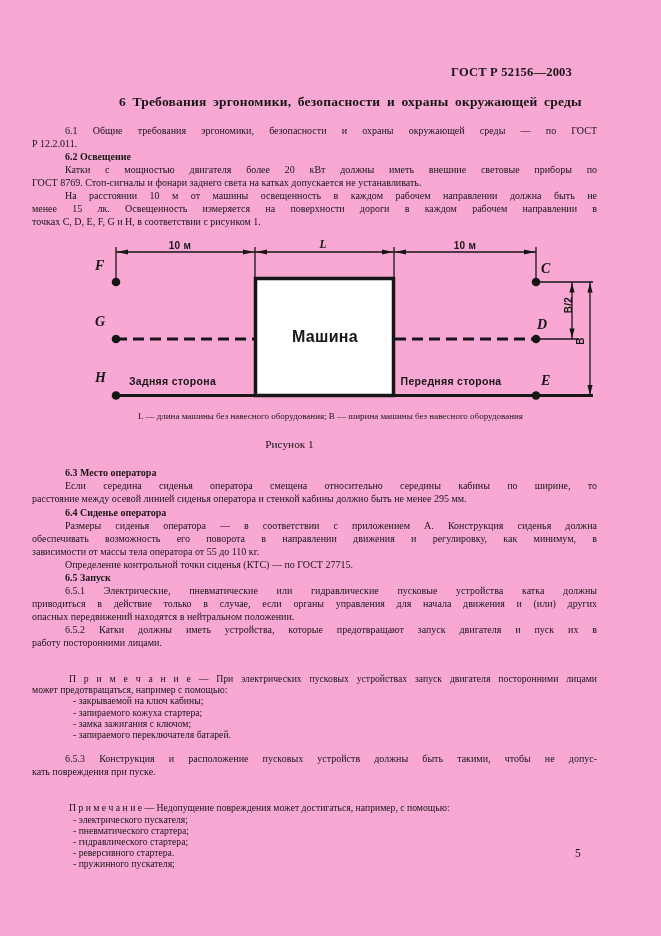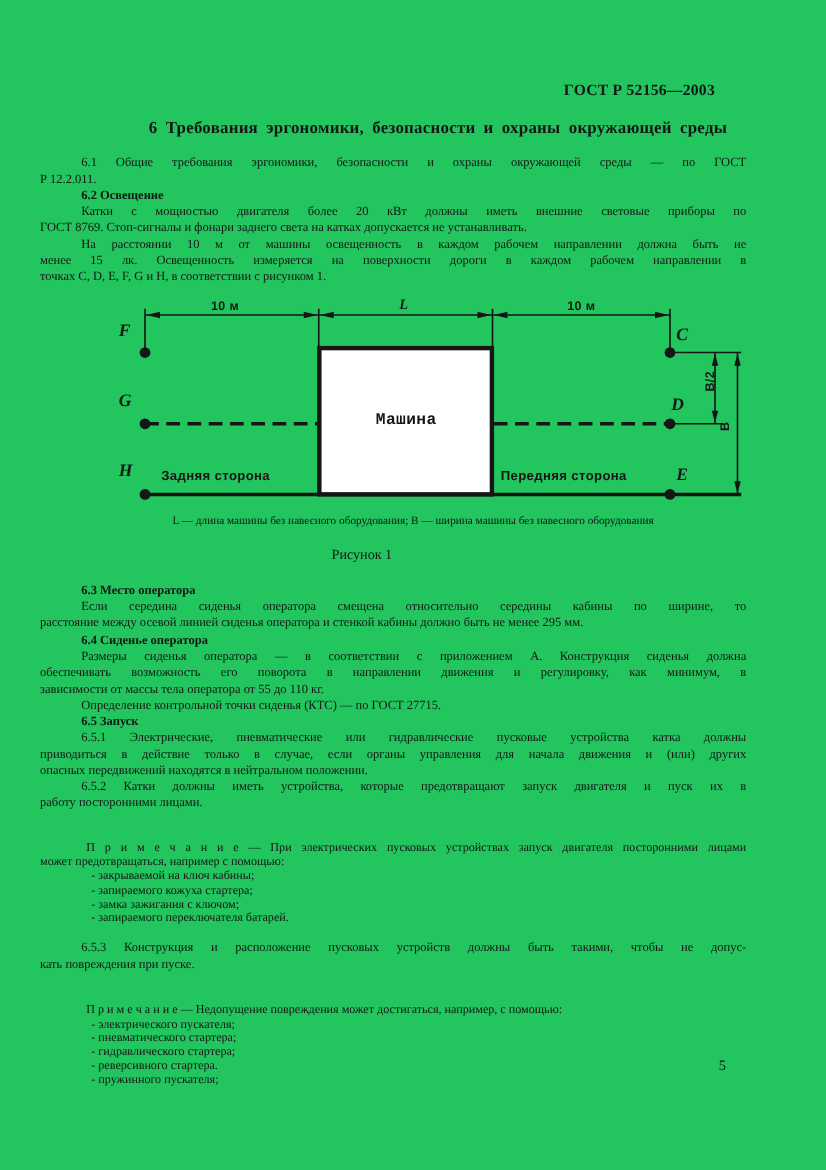--- a/index.html
+++ b/index.html
@@ -1,16 +1,16 @@
 <!DOCTYPE html>
 <html><head>
 <meta charset="utf-8">
 <style>
   html,body{margin:0;padding:0;background:#ffffff;}
-  .page{position:relative;width:661px;height:936px;background:#22c55e;color:#161616;
+  .page{position:relative;width:661px;height:936px;background:#f9a8d4;color:#161616;
         font-family:"Liberation Serif",serif;overflow:hidden;}
   .doc-code{position:absolute;top:65px;right:89px;font-weight:bold;font-size:12.5px;letter-spacing:.2px;}
   .sec-title{position:absolute;top:94px;left:75px;font-weight:bold;font-size:13.5px;letter-spacing:.2px;word-spacing:3px;margin-left:44px;}
   .textcol{position:absolute;top:124px;left:32px;width:565px;}
   .ln{font-size:10px;line-height:13.05px;white-space:nowrap;}
   .nt{font-size:9.7px;line-height:11.2px;white-space:nowrap;}
   .b{font-weight:bold;}
   .ind{text-indent:33px;}
   .nt.ind{text-indent:37px;margin-top:24px;}
   .item{text-indent:41px;}
@@ -100,21 +100,21 @@
       <div class="len" style="left:261px;top:-6px;width:60px;">L</div>
       <div class="flabel" style="left:403px;top:-4px;width:60px;">10 м</div>
 
       <div class="ptl" style="left:63px;top:14px;">F</div>
       <div class="ptl" style="left:63px;top:70px;">G</div>
       <div class="ptl" style="left:63px;top:126px;">H</div>
       <div class="ptl" style="left:509px;top:17px;">C</div>
       <div class="ptl" style="left:505px;top:73px;">D</div>
       <div class="ptl" style="left:509px;top:129px;">E</div>
 
-      <div class="flabel" style="left:253px;top:84px;width:80px;font-size:13px;font-family:Liberation Mono, monospace;">Машина</div>
+      <div class="flabel" style="left:253px;top:84px;width:80px;font-size:16px;">Машина</div>
       <div class="flabel side" style="left:88px;top:131px;width:105px;">Задняя сторона</div>
       <div class="flabel side" style="left:363px;top:131px;width:112px;">Передняя сторона</div>
 
       <div class="flabel rot" style="left:524px;top:55px;width:26px;">В/2</div>
       <div class="flabel rot" style="left:541px;top:91px;width:16px;">В</div>
     </div>
 
     <div class="caption">L — длина машины без навесного оборудования; В — ширина машины без навесного оборудования</div>
     <div class="figlabel">Рисунок 1</div>
 

